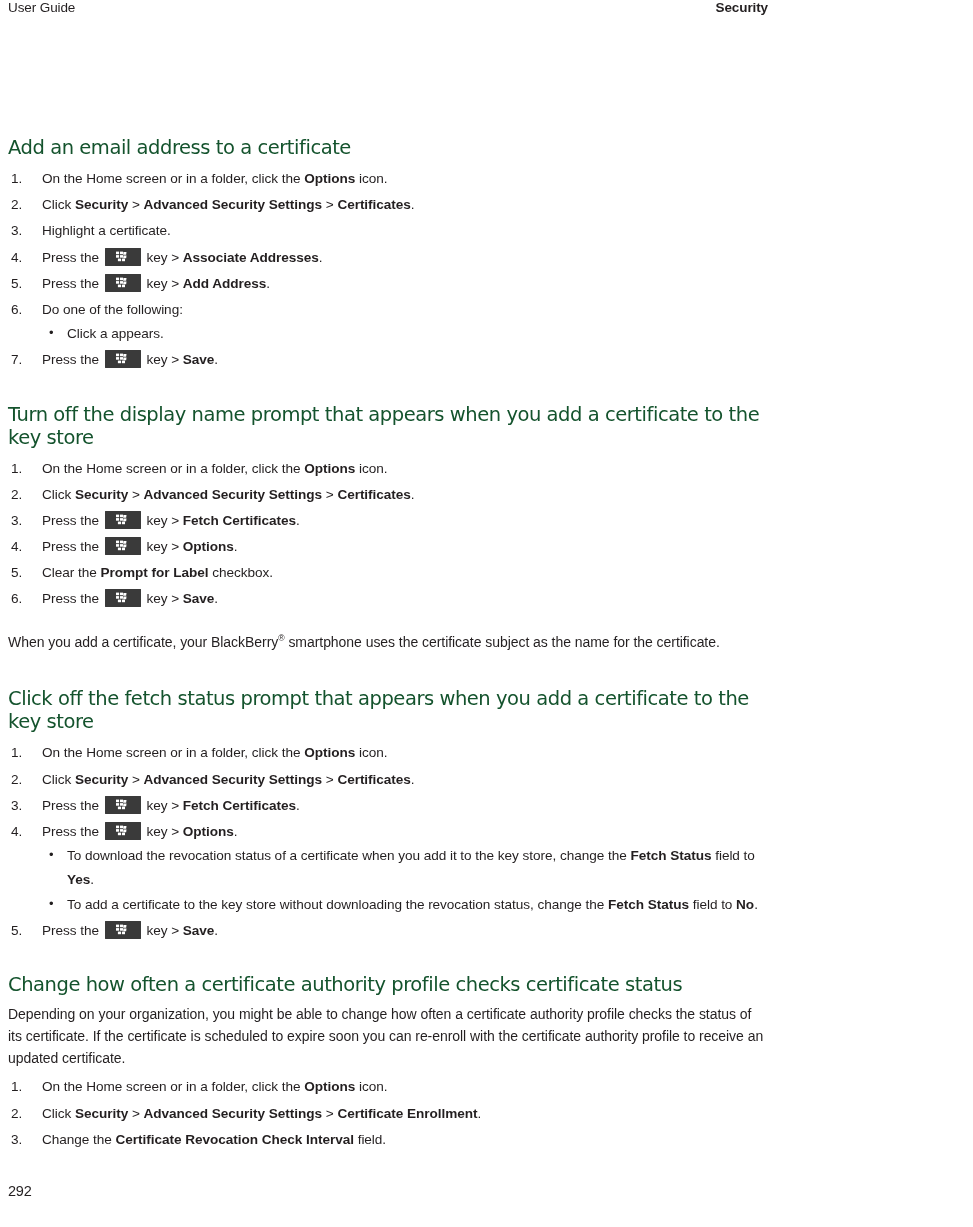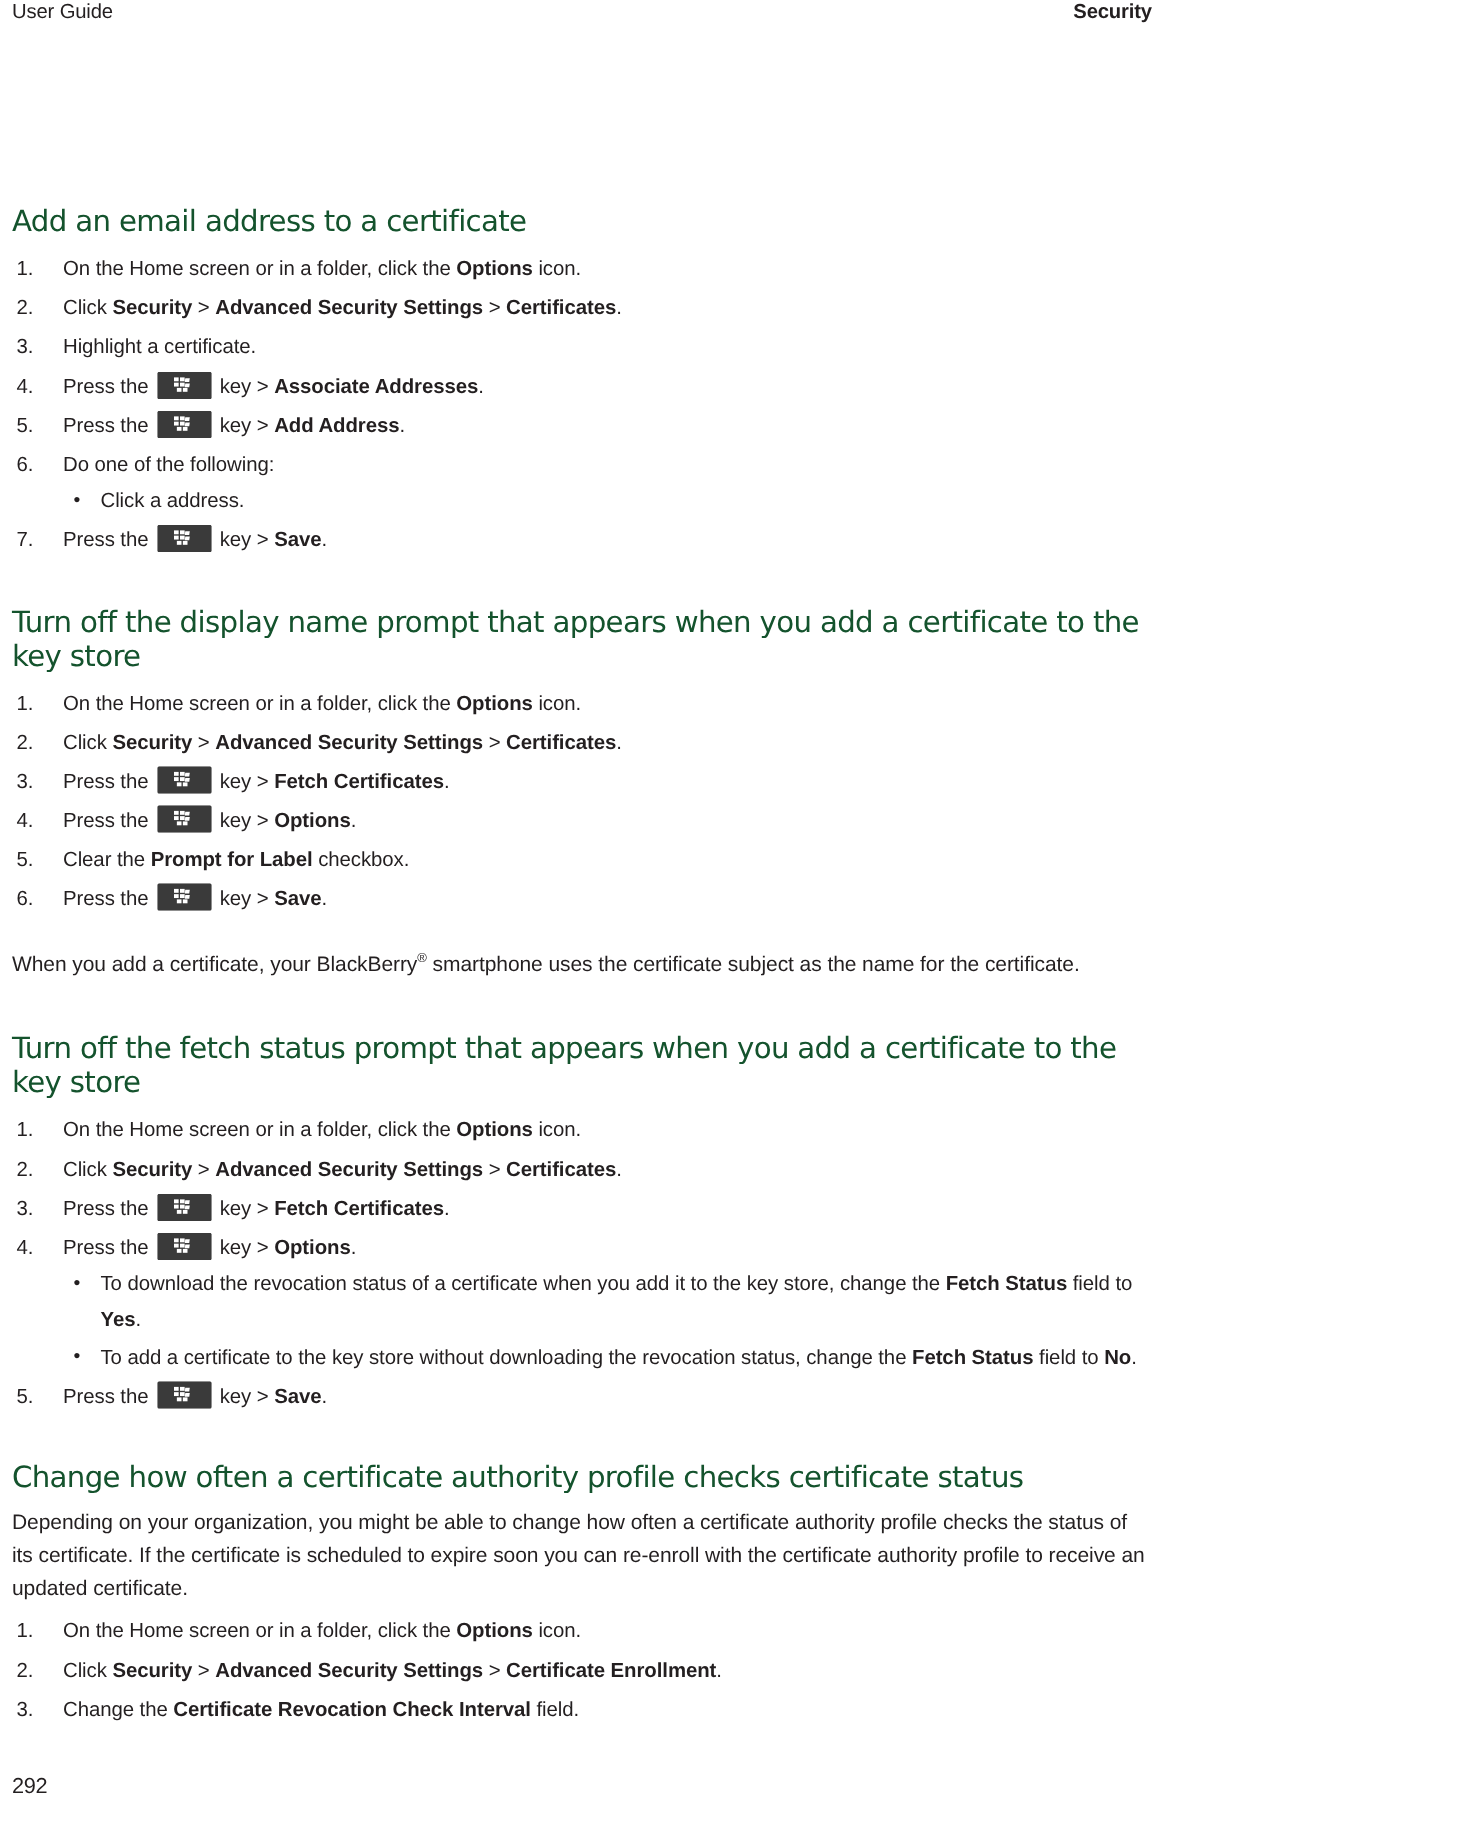--- a/index.html
+++ b/index.html
@@ -181,21 +181,21 @@
                 <rect x="15.0" y="3.6" width="3.1" height="2.6"></rect>
                 <rect x="19.1" y="4.1" width="3.0" height="2.6" transform="skewX(-8)"></rect>
                 <rect x="11.0" y="7.1" width="3.1" height="2.6"></rect>
                 <rect x="15.0" y="7.1" width="3.1" height="2.6"></rect>
                 <rect x="19.6" y="7.6" width="3.0" height="2.6" transform="skewX(-8)"></rect>
                 <rect x="12.9" y="10.6" width="3.1" height="2.6"></rect>
                 <rect x="16.9" y="10.6" width="3.1" height="2.6"></rect>
               </g>
             </svg></span> key &gt; <b>Add Address</b>.</li>
         <li>Do one of the following:<ul class="substeps">
-            <li>Click a address.</li>
+            <li>Click a appears.</li>
           </ul></li>
         <li>Press the <span class="keyicon"><svg width="36" height="18" viewBox="0 0 36 18">
               <rect x="0" y="0" width="36" height="18" fill="#3a3a3a"></rect>
               <g fill="#ffffff">
                 <rect x="11.0" y="3.6" width="3.1" height="2.6"></rect>
                 <rect x="15.0" y="3.6" width="3.1" height="2.6"></rect>
                 <rect x="19.1" y="4.1" width="3.0" height="2.6" transform="skewX(-8)"></rect>
                 <rect x="11.0" y="7.1" width="3.1" height="2.6"></rect>
                 <rect x="15.0" y="7.1" width="3.1" height="2.6"></rect>
                 <rect x="19.6" y="7.6" width="3.0" height="2.6" transform="skewX(-8)"></rect>
@@ -246,21 +246,21 @@
                 <rect x="15.0" y="7.1" width="3.1" height="2.6"></rect>
                 <rect x="19.6" y="7.6" width="3.0" height="2.6" transform="skewX(-8)"></rect>
                 <rect x="12.9" y="10.6" width="3.1" height="2.6"></rect>
                 <rect x="16.9" y="10.6" width="3.1" height="2.6"></rect>
               </g>
             </svg></span> key &gt; <b>Save</b>.</li>
       </ol>
       <div class="sec-gap-sm"></div>
       <p class="body-text">When you add a certificate, your BlackBerry<sup class="reg">®</sup> smartphone uses the certificate subject as the name for the certificate.</p>
       <div class="sec-gap"></div>
-      <h2 class="section-heading">Turn off the fetch status prompt that appears when you add a certificate to the key store</h2>
+      <h2 class="section-heading">Click off the fetch status prompt that appears when you add a certificate to the key store</h2>
       <ol class="steps">
         <li>On the Home screen or in a folder, click the <b>Options</b> icon.</li>
         <li>Click <b>Security</b> &gt; <b>Advanced Security Settings</b> &gt; <b>Certificates</b>.</li>
         <li>Press the <span class="keyicon"><svg width="36" height="18" viewBox="0 0 36 18">
               <rect x="0" y="0" width="36" height="18" fill="#3a3a3a"></rect>
               <g fill="#ffffff">
                 <rect x="11.0" y="3.6" width="3.1" height="2.6"></rect>
                 <rect x="15.0" y="3.6" width="3.1" height="2.6"></rect>
                 <rect x="19.1" y="4.1" width="3.0" height="2.6" transform="skewX(-8)"></rect>
                 <rect x="11.0" y="7.1" width="3.1" height="2.6"></rect>

